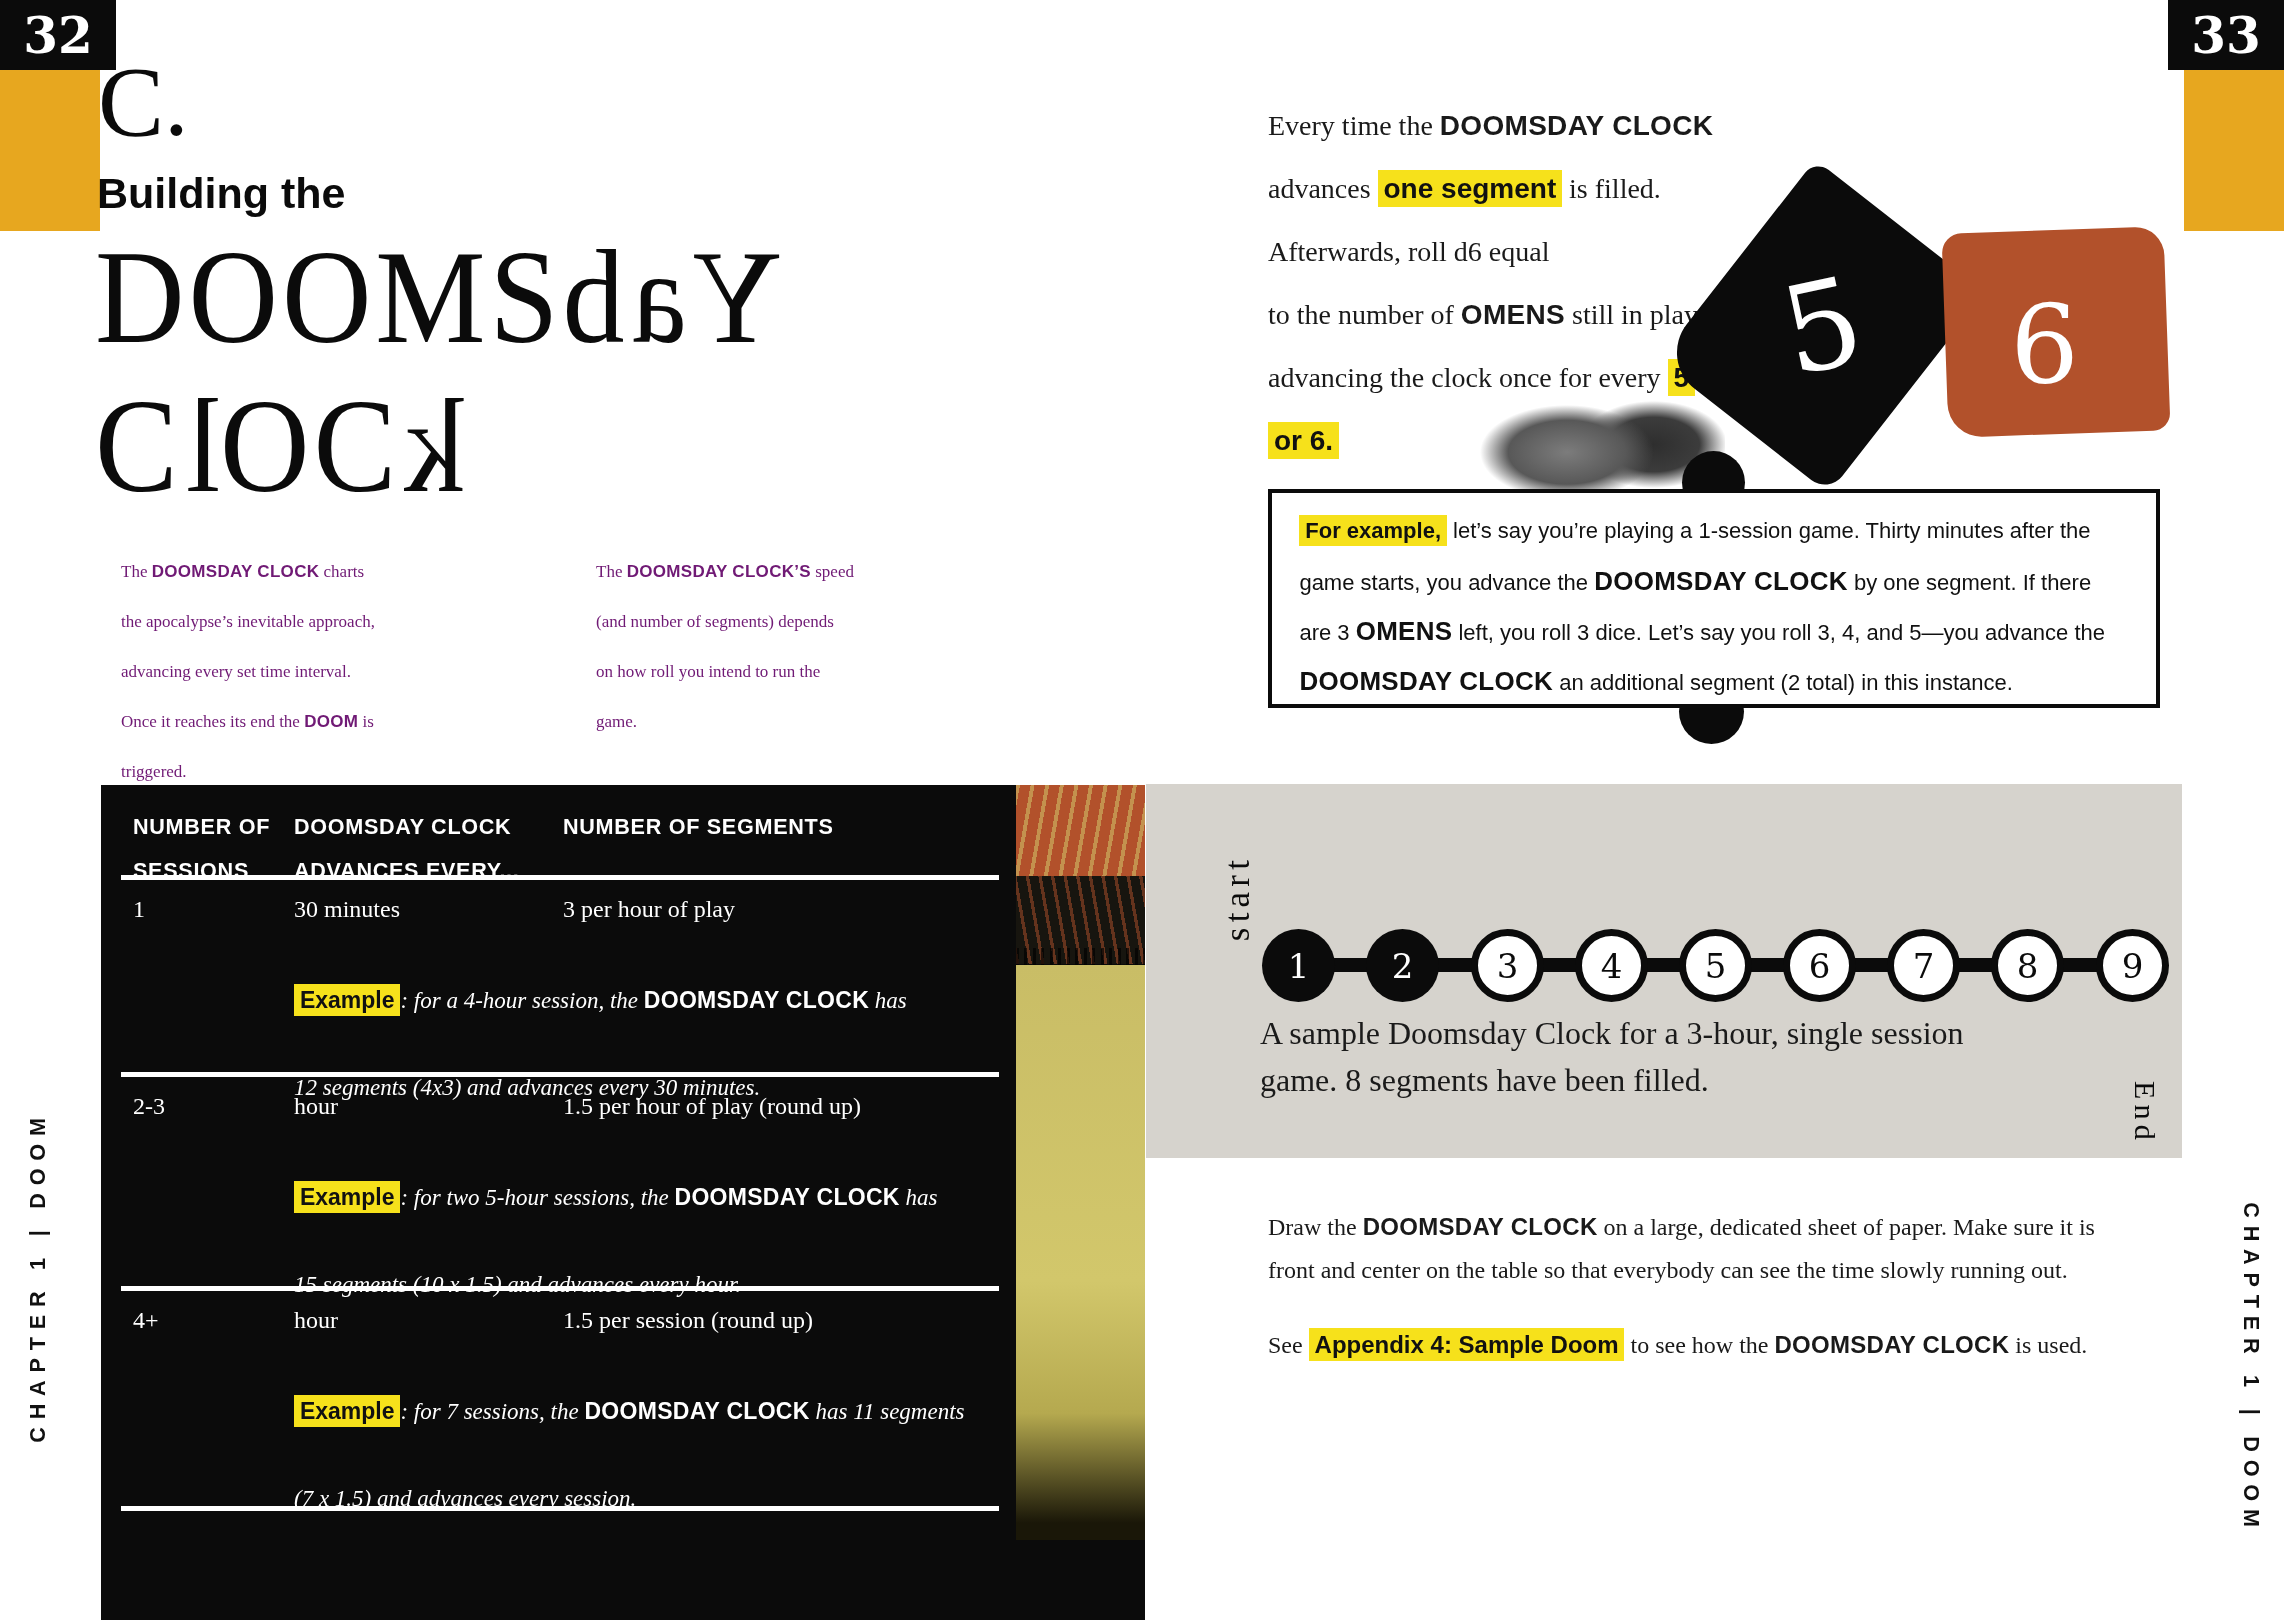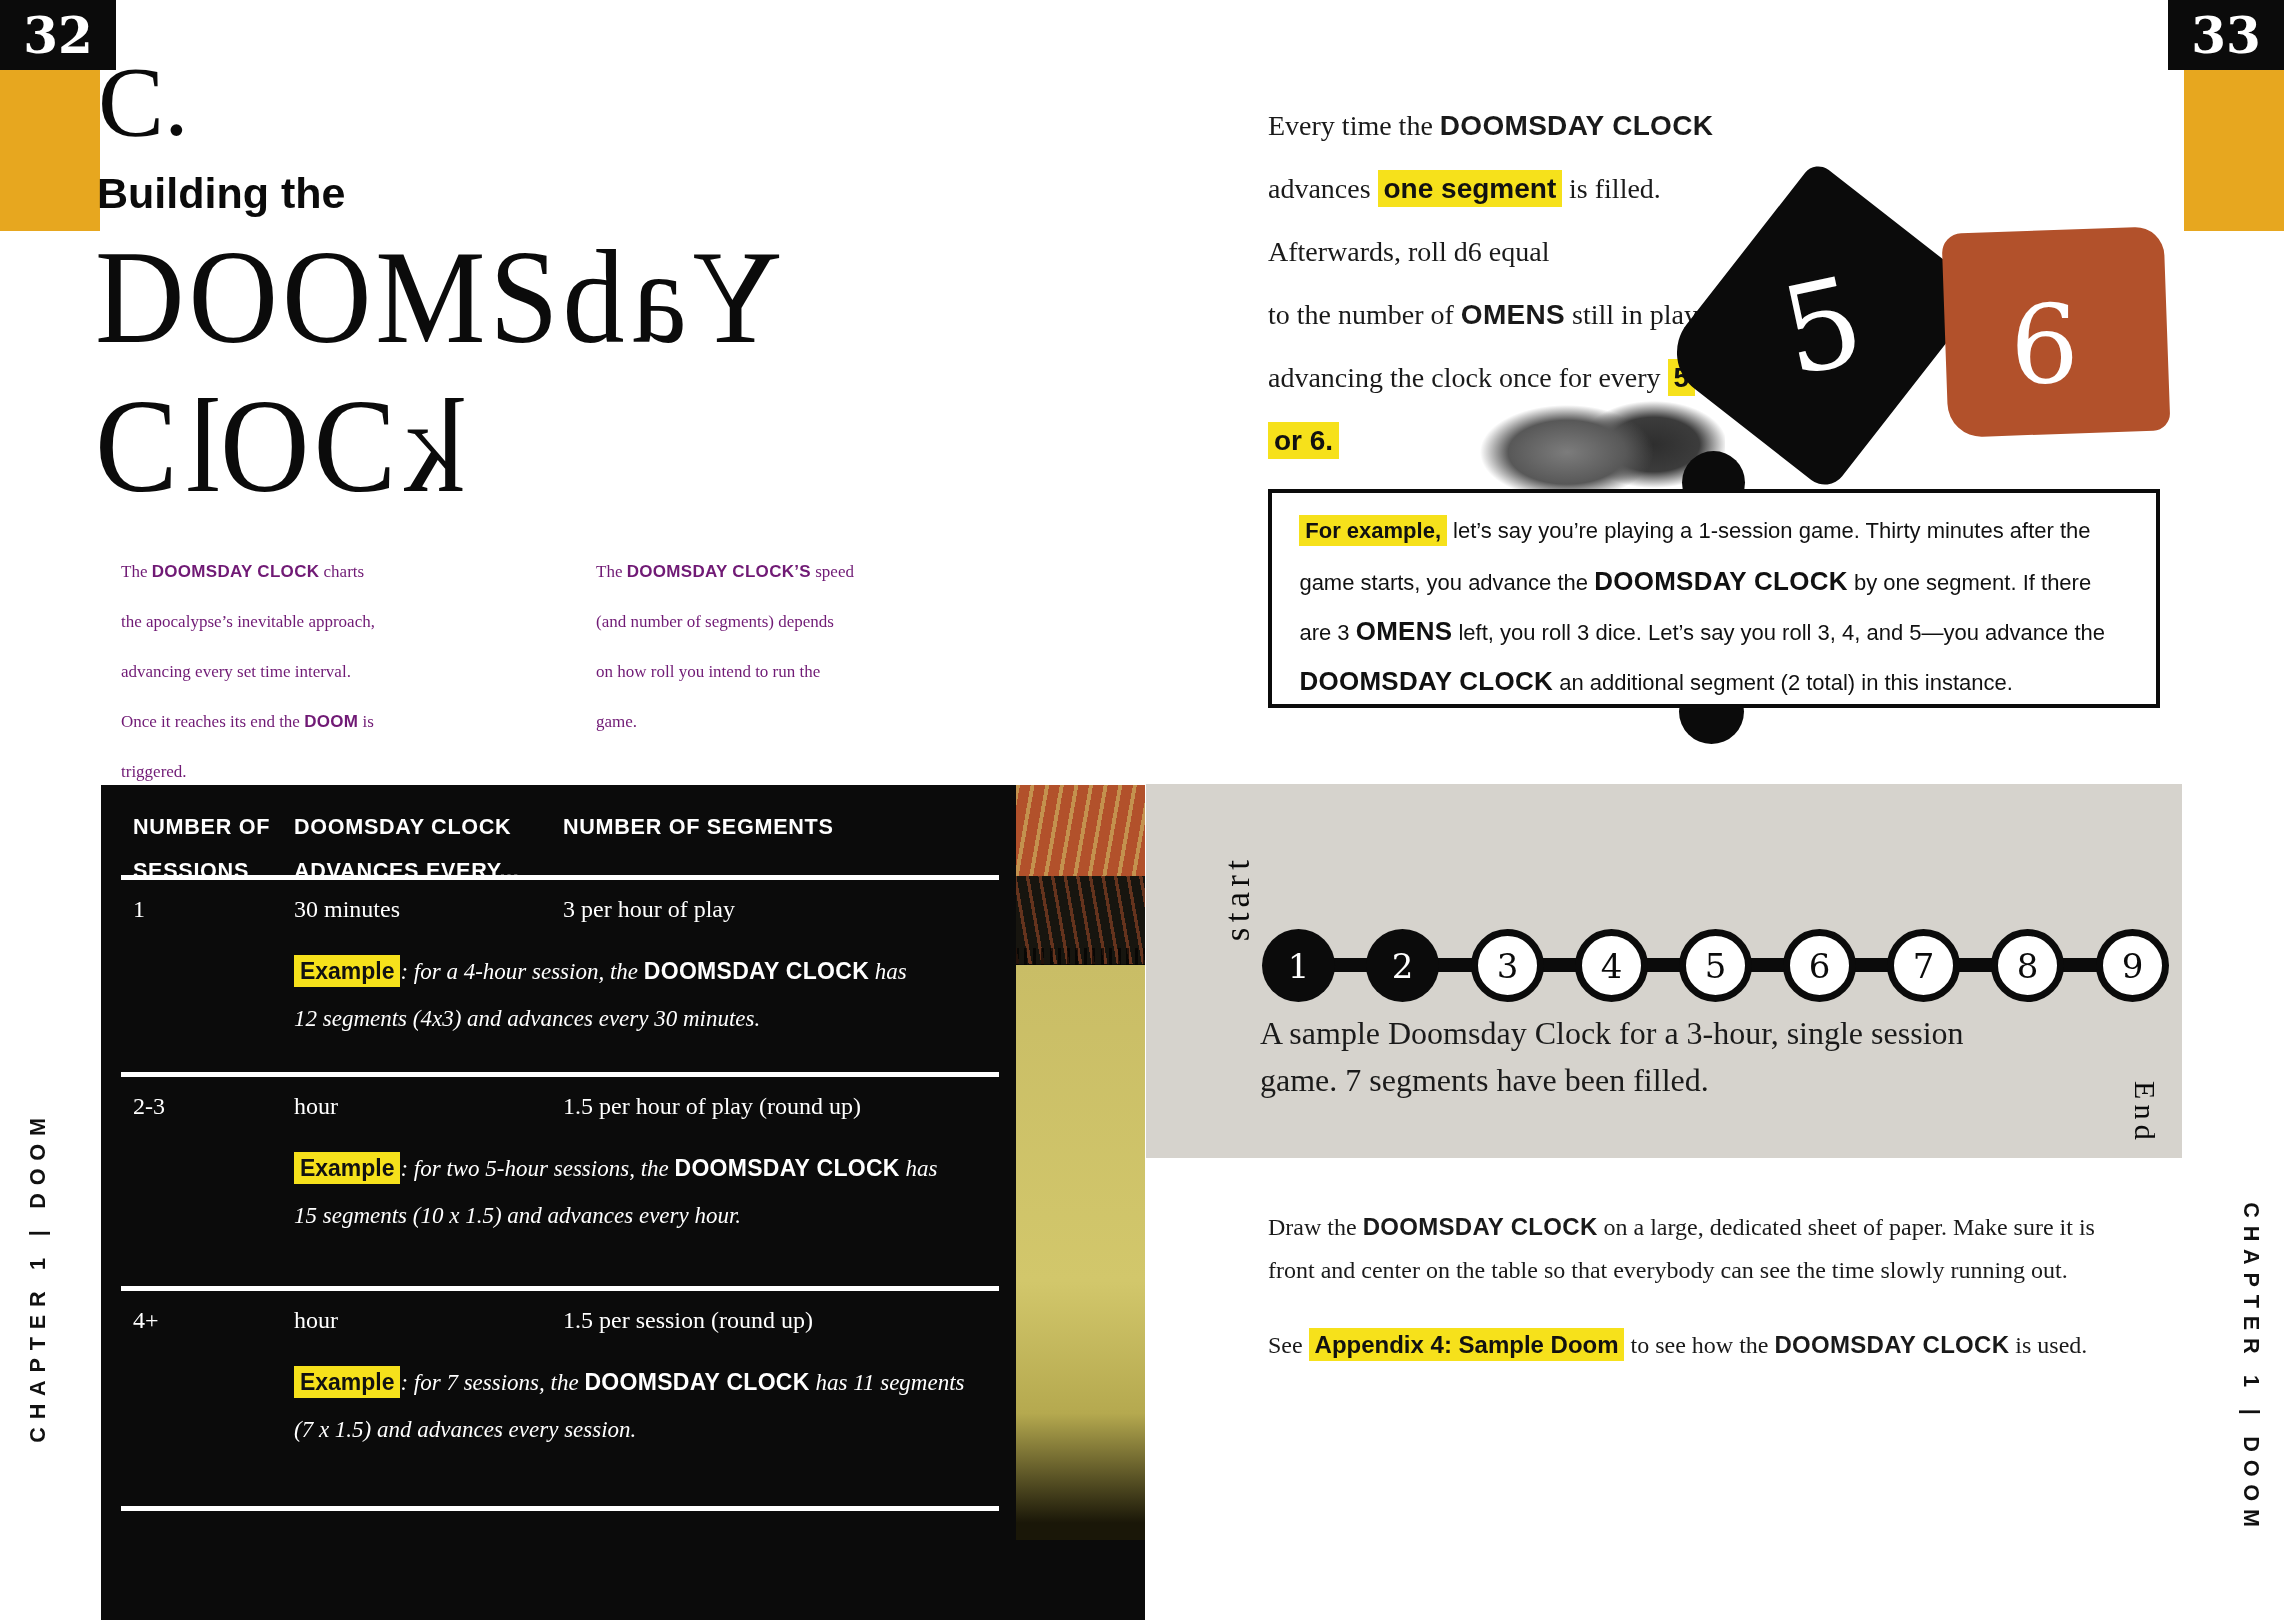--- a/index.html
+++ b/index.html
@@ -45,21 +45,21 @@
   .t-header{height:95px;}
   .hdr-col{position:absolute;top:19.6px;font-family:"Liberation Sans",sans-serif;font-weight:700;
     font-size:21.6px;letter-spacing:0.7px;}
   .hdr-col div{line-height:44px;}
   .hdr-1{left:32px;} .hdr-2{left:193px;} .hdr-3{left:462px;}
   .t-row{position:relative;}
   .t-row.r1{height:197px;} .t-row.r2{height:214px;} .t-row.r3{height:220px;}
   .t-cell{position:absolute;top:15.7px;font-size:24px;}
   .c-sessions{left:32px;} .c-advances{left:193px;} .c-segments{left:462px;}
   .t-example{position:absolute;left:193px;top:68px;width:692px;font-size:23px;}
-  .t-example .rich-line{height:48px;line-height:46px;}
+  .t-example .rich-line{height:48px;line-height:27px;margin-top:39px;}
 
   
   .art-strip{position:absolute;left:1016px;top:785px;width:129px;height:835px;background:var(--ink);overflow:hidden;}
   .art-strip .band-rust{position:absolute;left:0;top:0;width:100%;height:91px;background:
     repeating-linear-gradient(100deg, rgba(210,199,107,.55) 0 3.9px, rgba(210,199,107,0) 3.9px 14.4px), var(--rust);}
   .art-strip .band-dark{position:absolute;left:0;top:91px;width:100%;height:88px;background:
     repeating-linear-gradient(80deg, rgba(178,81,43,.5) 0 3.3px, rgba(0,0,0,0) 3.3px 12.4px), #17150f;}
   .art-strip .band-olive{position:absolute;left:0;top:180px;width:100%;height:575px;background:
     linear-gradient(to bottom, #c9bd66 0%, var(--olive) 55%, #b5a94f 78%, #1a1708 97%);}
   .art-strip .speckle{position:absolute;left:0;top:163px;width:100%;height:59px;background:
@@ -245,21 +245,21 @@
         <div class="clock-circle open" style="left: 325px;">3</div>
         <div class="clock-circle open" style="left: 429px;">4</div>
         <div class="clock-circle open" style="left: 533px;">5</div>
         <div class="clock-circle open" style="left: 637px;">6</div>
         <div class="clock-circle open" style="left: 741px;">7</div>
         <div class="clock-circle open" style="left: 845px;">8</div>
         <div class="clock-circle open" style="left: 950px;">9</div>
       </div>
     <div class="clock-caption">
         <div class="rich-line"><span class="rt-p">A sample Doomsday Clock for a 3-hour, single session</span></div>
-        <div class="rich-line"><span class="rt-p">game. 7 segments have been filled.</span></div>
+        <div class="rich-line"><span class="rt-p">game. 8 segments have been filled.</span></div>
       </div>
   </div>
 
   <div class="draw-para">
       <div class="rich-line"><span class="rt-p">Draw the </span><span class="rt-b">DOOMSDAY CLOCK</span><span class="rt-p"> on a large, dedicated sheet of paper. Make sure it is</span></div>
       <div class="rich-line"><span class="rt-p">front and center on the table so that everybody can see the time slowly running out.</span></div>
     </div>
   <div class="see-para">
       <div class="rich-line"><span class="rt-p">See </span><span class="rt-hb">Appendix 4: Sample Doom</span><span class="rt-p"> to see how the </span><span class="rt-b">DOOMSDAY CLOCK</span><span class="rt-p"> is used.</span></div>
     </div>

